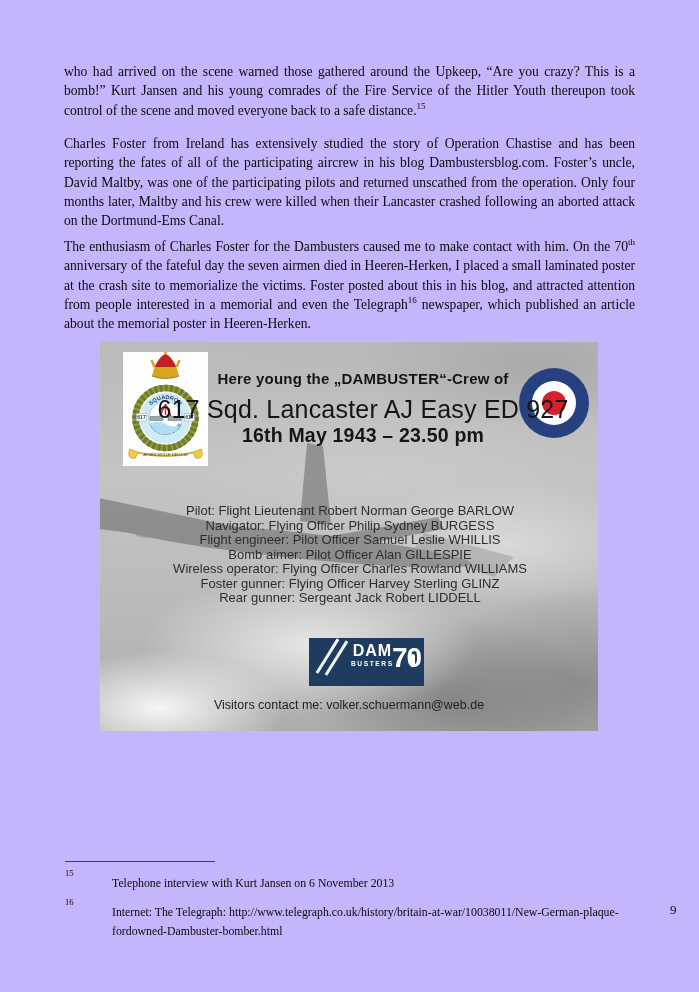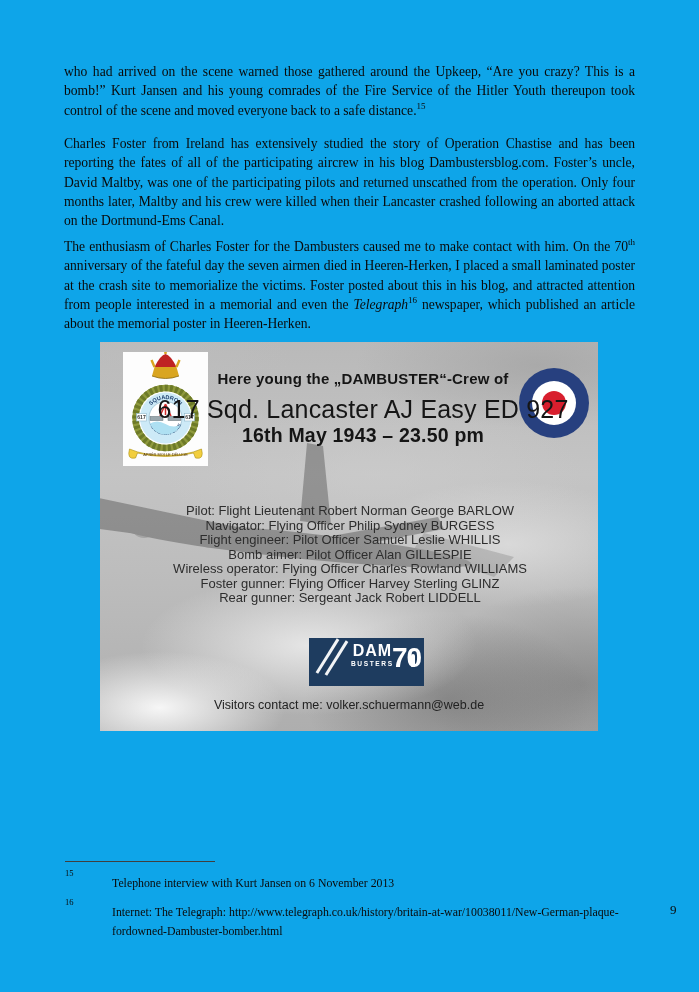--- a/index.html
+++ b/index.html
@@ -1,32 +1,32 @@
 <!DOCTYPE html>
 <html><head>
 <meta charset="utf-8">
 <style>
   html,body{margin:0;padding:0;}
   body{background:#e8e8e8;}
   .page{
     position:relative;
     width:699px;height:992px;
-    background:#0ea5e9;
+    background:#c4b5fd;
     font-family:"Liberation Serif", serif;
     color:#000;
     overflow:hidden;
     margin:0 auto;
   }
   .para{
     position:absolute;left:64px;width:571px;
     font-size:13.6px;line-height:1.42;
     text-align:justify;color:#0a0a0a;
   }
   .para .sup{font-size:9px;vertical-align:super;line-height:0;}
-  .para .ital{font-style:italic;}
+  .para .ital{}
   #p1{top:62px;}
   #p2{top:134px;}
   #p3{top:237px;}
 
   
   .poster{
     position:absolute;left:100px;top:342px;width:498px;height:389px;
     font-family:"Liberation Sans", sans-serif;
     overflow:hidden;
     background-color:#b3b3b3;

